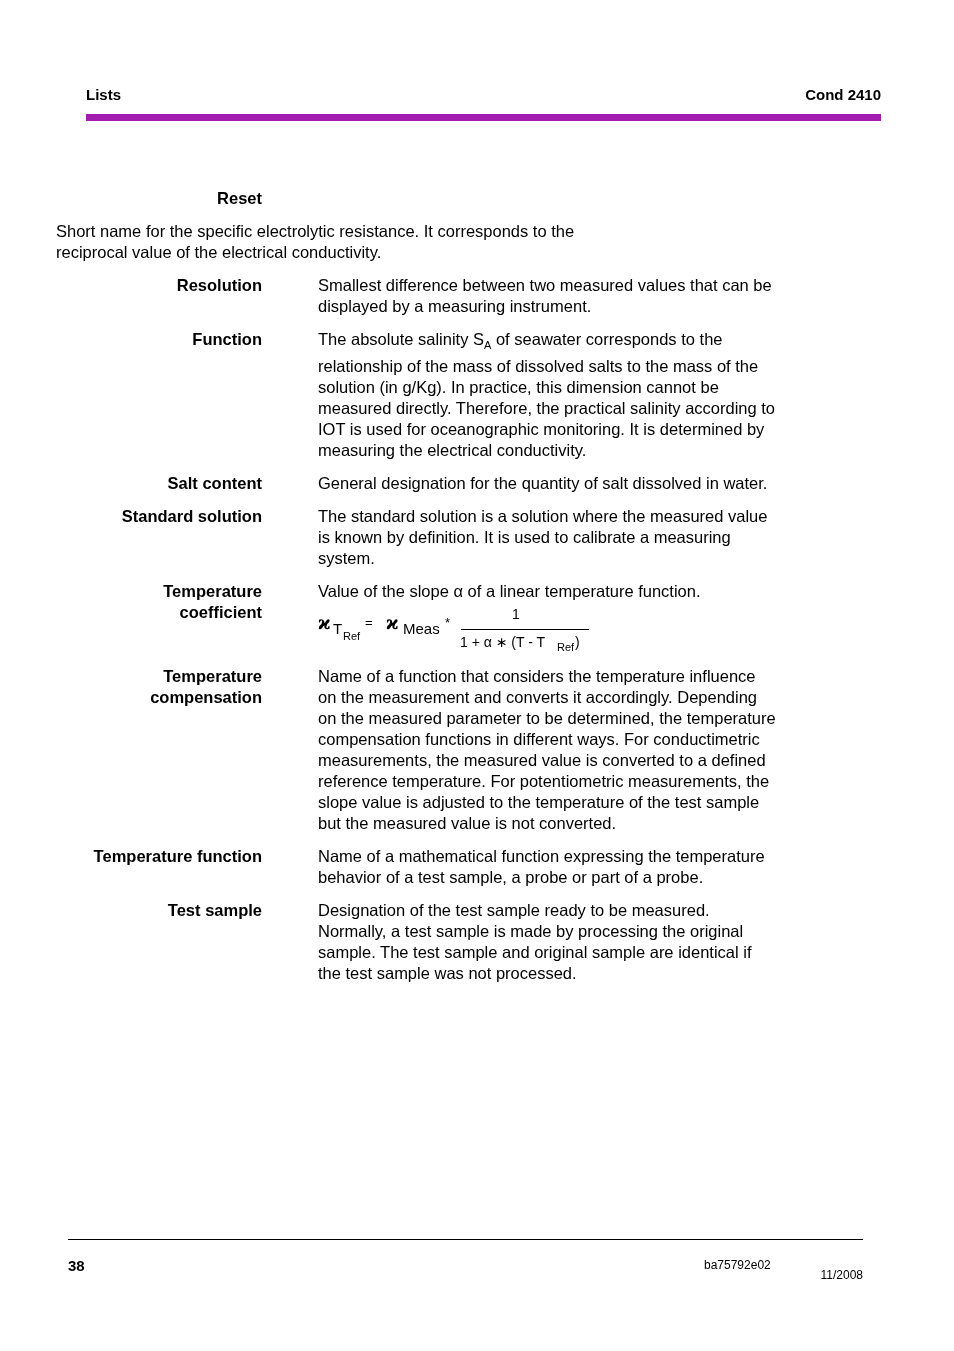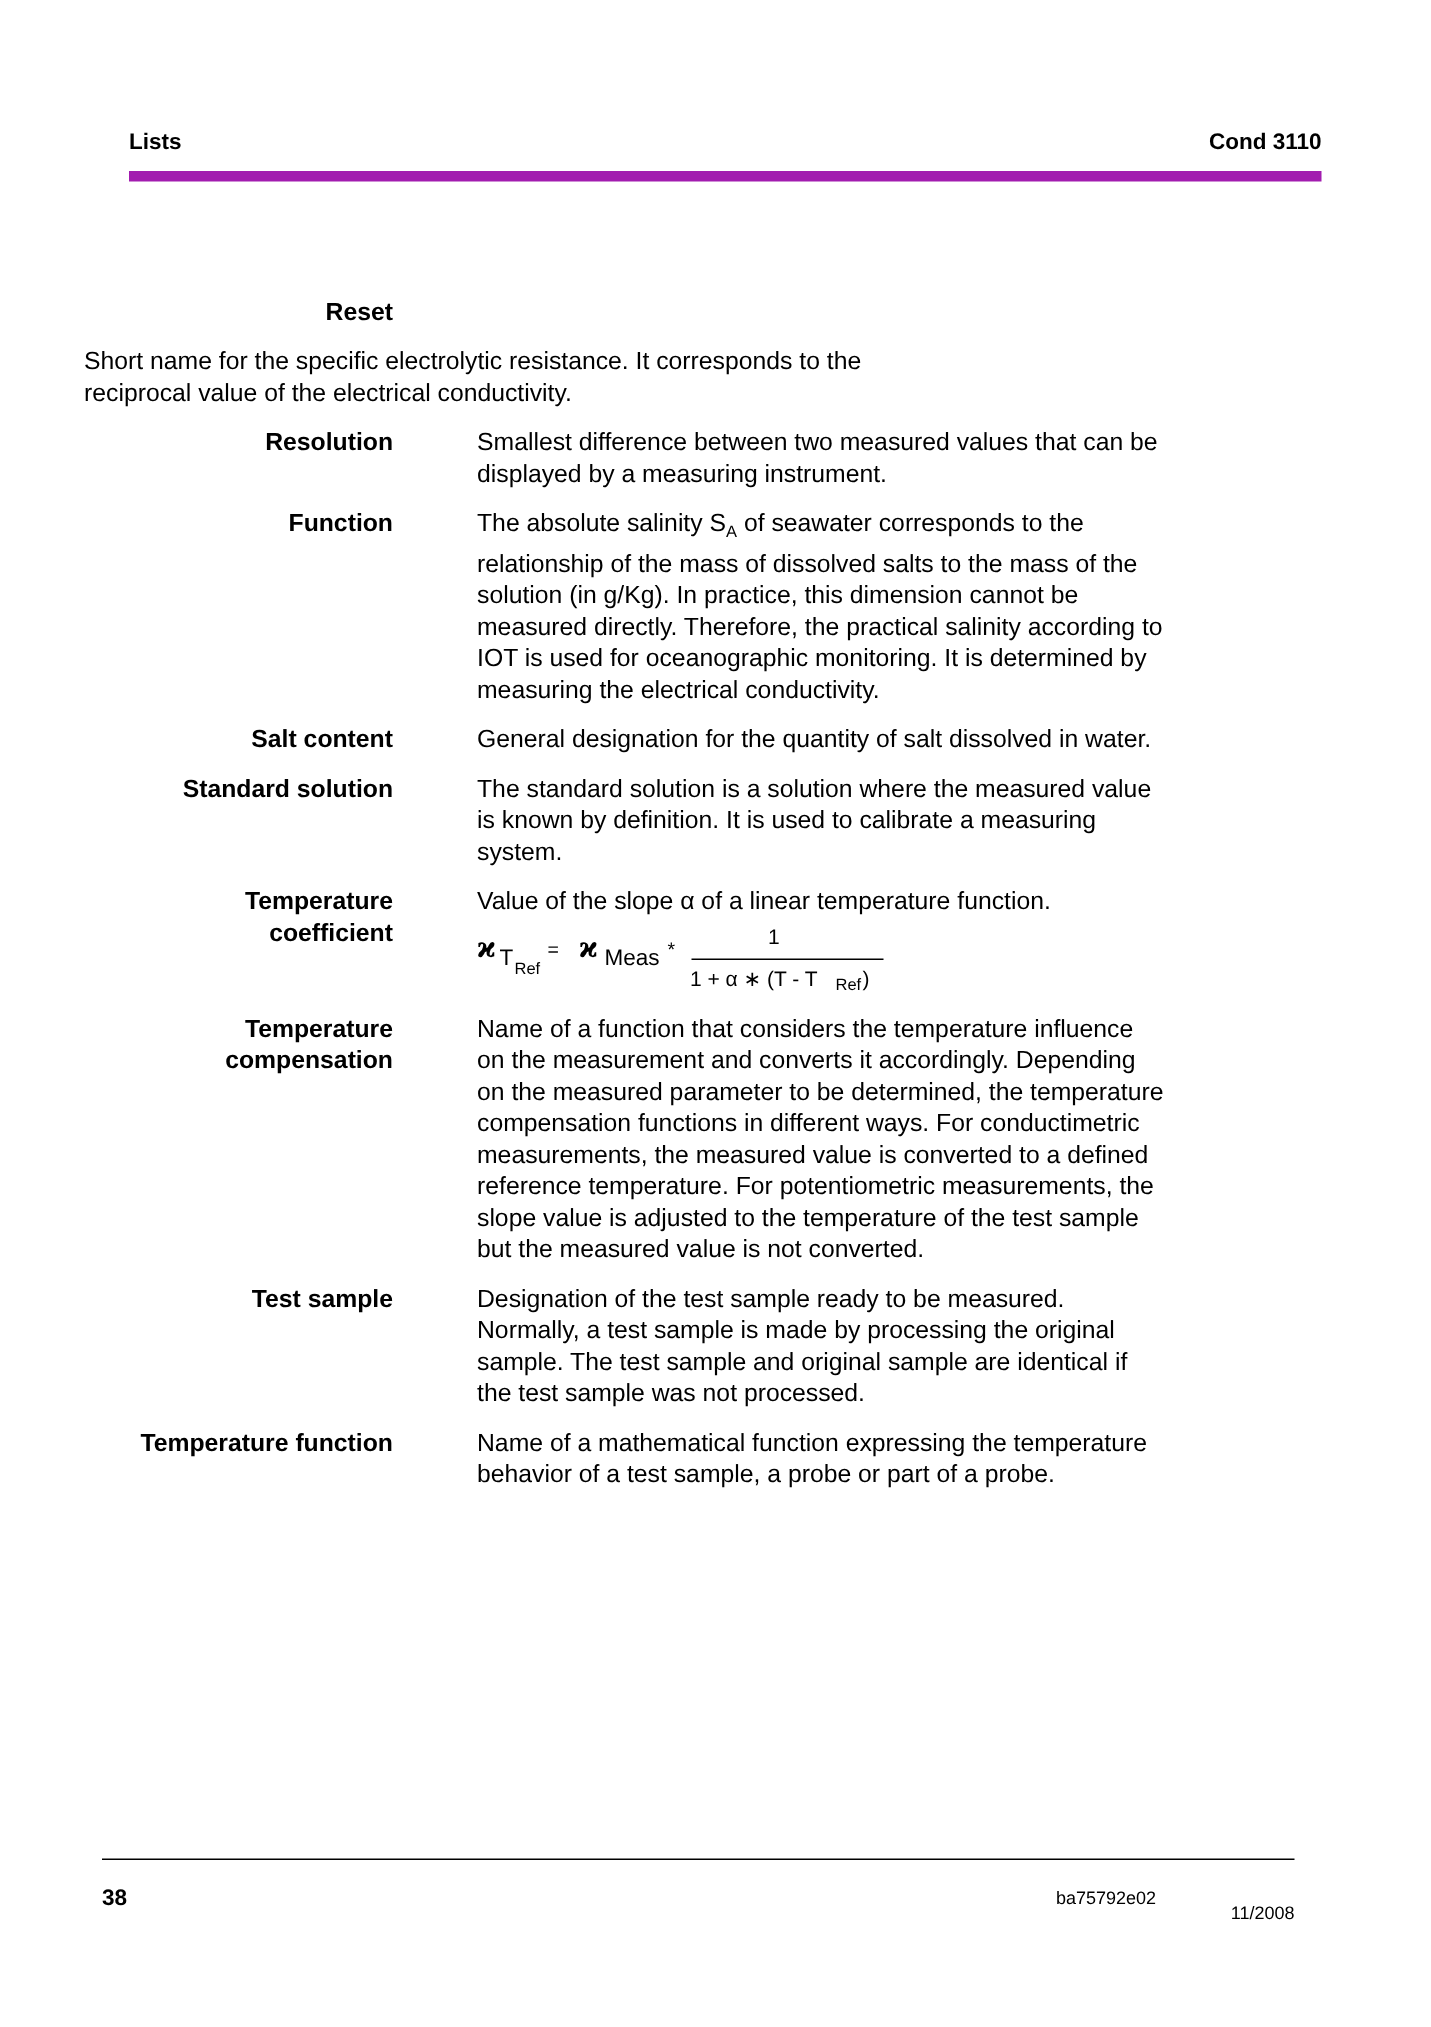--- a/index.html
+++ b/index.html
@@ -4,36 +4,36 @@
 <style>
   html, body { margin: 0; padding: 0; background: #ffffff; }
   body { width: 954px; height: 1351px; position: relative; font-family: "Liberation Sans", sans-serif; color: #000; }
   .header { position: absolute; left: 86px; top: 86px; width: 795px; height: 28px; border-bottom: 7px solid #a21caf; text-align: right; }
   .header .left { position: absolute; left: 0; top: 0; font-weight: bold; font-size: 15px; }
   .header .right { position: absolute; right: 0; top: 0; font-weight: bold; font-size: 15px; }
   .footer { position: absolute; left: 68px; top: 1239px; width: 795px; border-top: 1px solid #000; }
   .footer .page { position: absolute; left: 0; top: 17px; font-weight: bold; font-size: 15px; }
   .footer .doc { position: absolute; left: 636px; top: 18px; font-size: 12px; }
   .footer .date { position: absolute; right: 0; top: 28px; font-size: 12px; }
-  .entries { position: absolute; left: 0; top: 198px; width: 776px; }
+  .entries { position: absolute; left: 0; top: 188px; width: 776px; }
   .entry { position: relative; display: flex; margin-bottom: 12px; }
   .term { width: 262px; text-align: right; font-weight: bold; font-size: 16.5px; line-height: 21px; flex: none; }
   .def { margin-left: 56px; width: 545px; font-size: 16.5px; line-height: 21px; }
   .formula { position: relative; height: 44px; margin-top: 8px; font-family: "Liberation Sans", sans-serif; }
   .formula .kappa { font-family: "DejaVu Serif", serif; font-size: 19px; font-weight: bold; }
   .formula span { position: absolute; white-space: nowrap; }
   .sub { font-size: 11px; }
   .fracline { position: absolute; left: 143px; top: 19px; width: 128px; border-top: 1px solid #000; height: 0; }
 </style>
 </head>
 <body>
 
 <div class="header">
   <span class="left">Lists</span>
-  <span class="right">Cond 3110</span>
+  <span class="right">Cond 2410</span>
 </div>
 
 <div class="entries">
   <div class="entry">
     <div class="term">Reset</div>
   </div>
   <div class="entry">
     <div class="def">Short name for the specific electrolytic resistance. It corresponds to the reciprocal value of the electrical conductivity.</div>
   </div>
   <div class="entry">
@@ -70,26 +70,26 @@
         <span class="sub" style="left:239px;top:27px;">Ref</span>
         <span style="left:257px;top:22px;font-size:14px;"> )</span>
       </div>
     </div>
   </div>
   <div class="entry">
     <div class="term"><span>Temperature</span><br><span>compensation</span></div>
     <div class="def">Name of a function that considers the temperature influence on the measurement and converts it accordingly. Depending on the measured parameter to be determined, the temperature compensation functions in different ways. For conductimetric measurements, the measured value is converted to a defined reference temperature. For potentiometric measurements, the slope value is adjusted to the temperature of the test sample but the measured value is not converted.</div>
   </div>
   <div class="entry">
+    <div class="term">Temperature function</div>
+    <div class="def">Name of a mathematical function expressing the temperature behavior of a test sample, a probe or part of a probe.</div>
+  </div>
+  <div class="entry">
     <div class="term">Test sample</div>
     <div class="def">Designation of the test sample ready to be measured. Normally, a test sample is made by processing the original sample. The test sample and original sample are identical if the test sample was not processed.</div>
-  </div>
-  <div class="entry">
-    <div class="term">Temperature function</div>
-    <div class="def">Name of a mathematical function expressing the temperature behavior of a test sample, a probe or part of a probe.</div>
   </div>
 </div>
 
 <div class="footer">
   <span class="page">38</span>
   <span class="doc">ba75792e02</span>
   <span class="date">11/2008</span>
 </div>
 
 </body></html>

